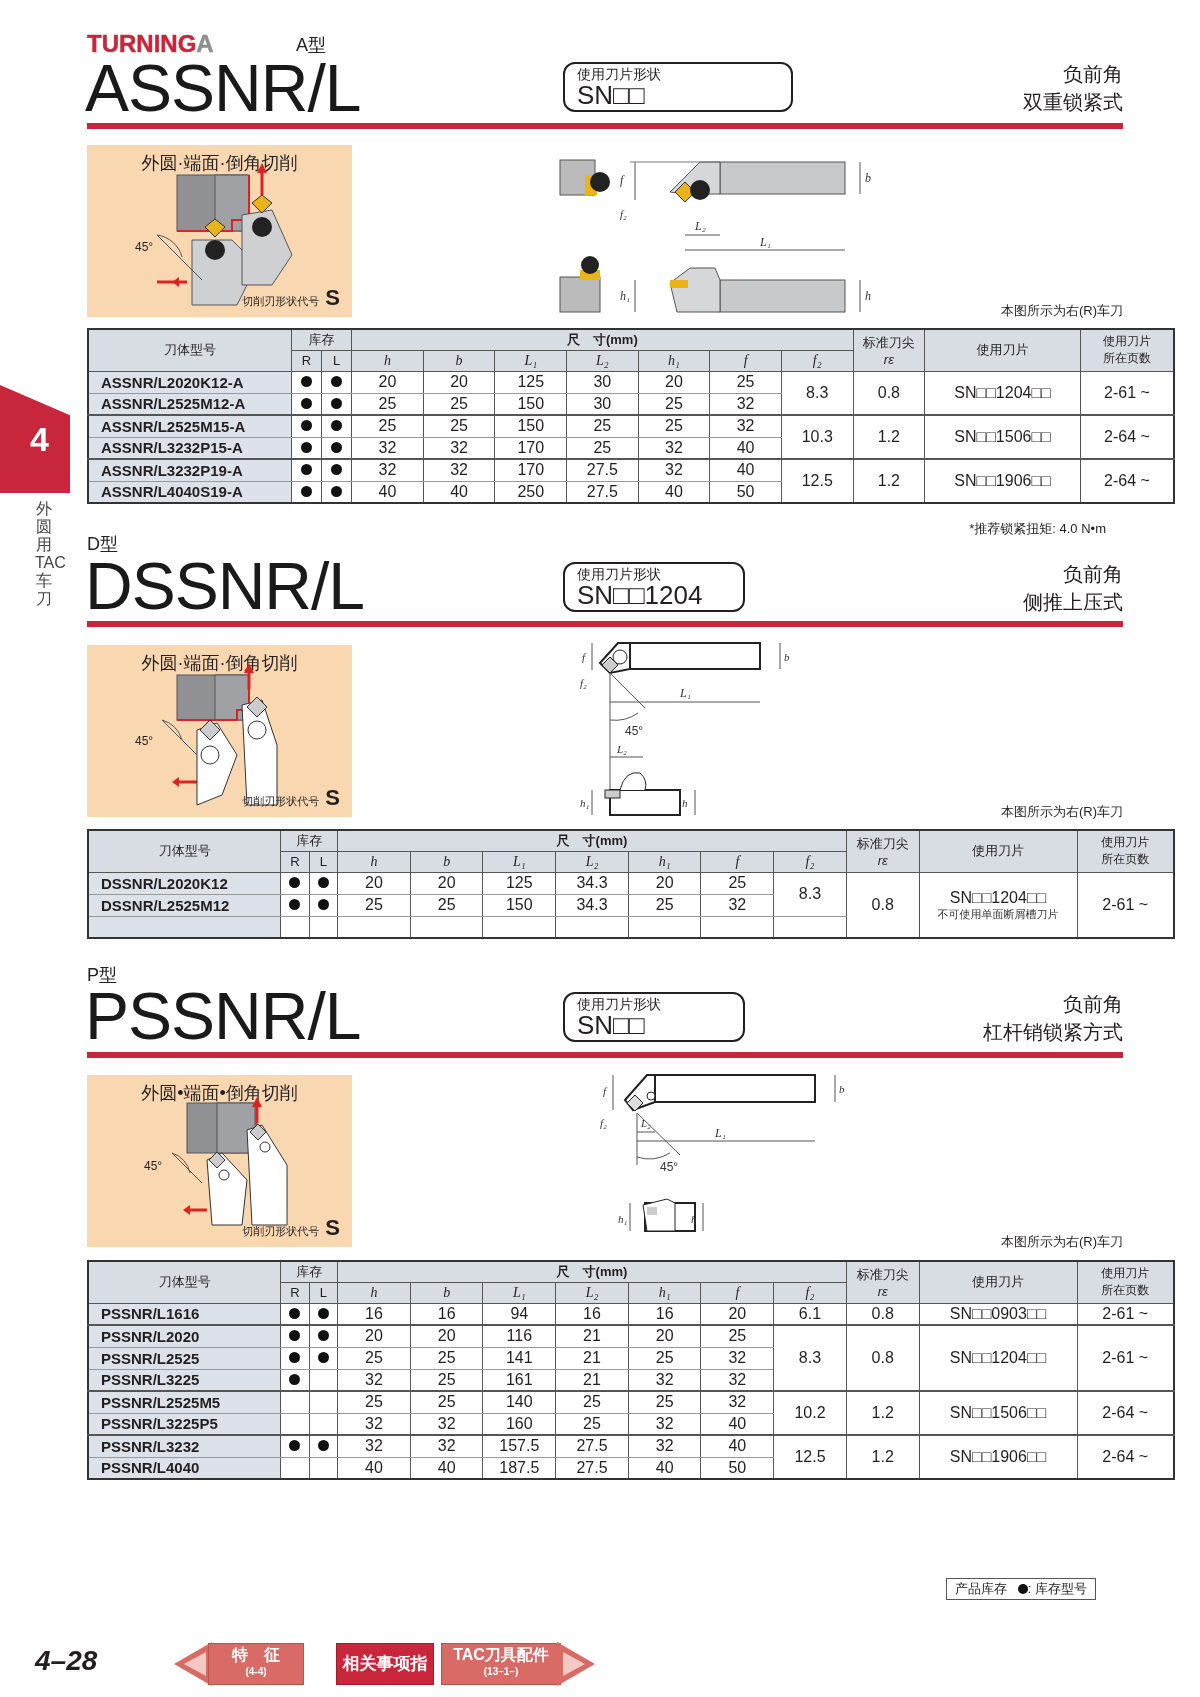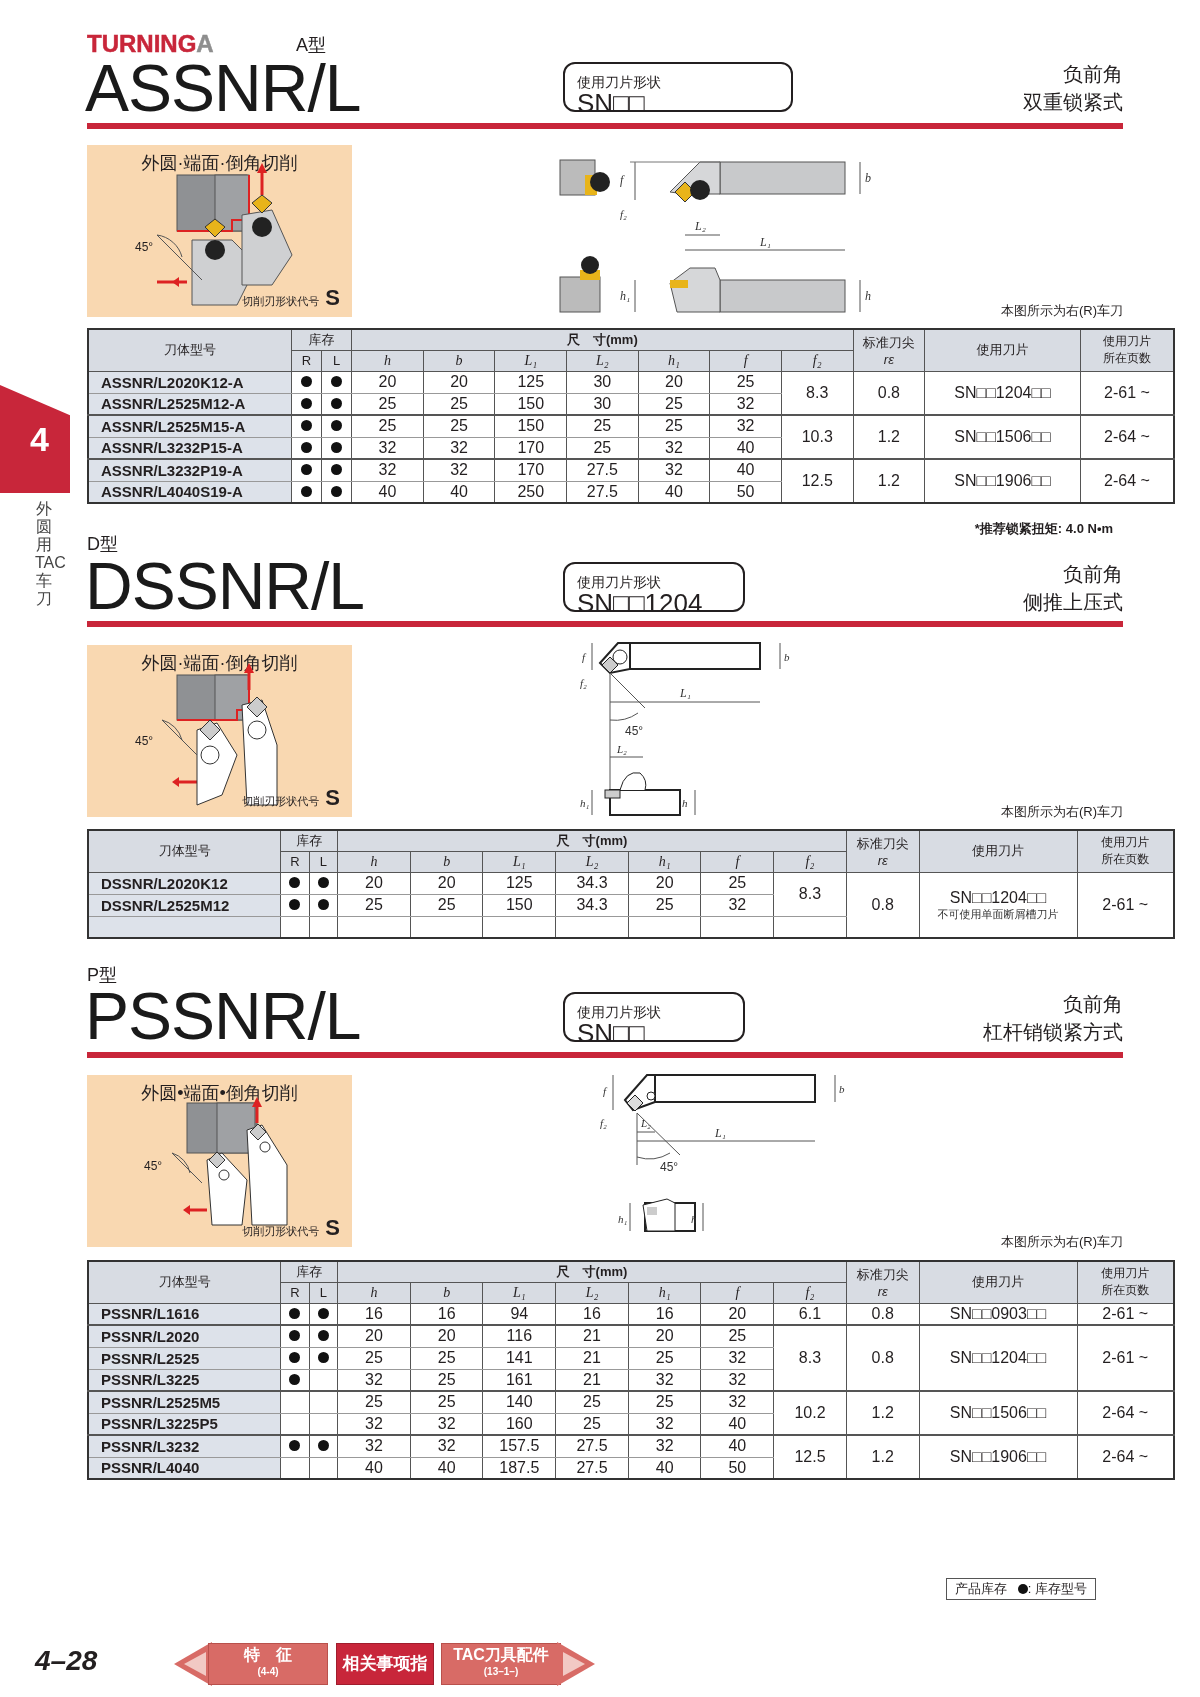--- a/index.html
+++ b/index.html
@@ -2,21 +2,21 @@
 <html><head>
 <meta charset="utf-8">
 <style>
   * { box-sizing: border-box; margin: 0; padding: 0; }
   body { width: 1200px; height: 1697px; background: #ffffff; font-family: "Liberation Sans", "DejaVu Sans", sans-serif; color: #231f20; position: relative; overflow: hidden; }
   .abs { position: absolute; }
   .brand { left: 87px; top: 30px; font-family: "Liberation Sans", sans-serif; font-weight: 900; font-size: 24px; letter-spacing: 0px; color: #c8263a; font-style: normal; -webkit-text-stroke: 0.5px #c8263a; }
   .brand .a { color: #8e8e8e; -webkit-text-stroke: 0.5px #8e8e8e; }
   .type-label { font-size: 18px; color: #231f20; }
   .series-title { font-size: 66px; line-height: 1; color: #1a1a1a; font-family: "Liberation Sans", sans-serif; letter-spacing: -1px; text-align: center; }
-  .shape-box { border: 2px solid #231f20; border-radius: 12px; padding: 10px 12px; background: #fff; }
+  .shape-box { border: 2px solid #231f20; border-radius: 12px; padding: 2px 12px; background: #fff; }
   .shape-box .lbl { font-size: 14px; line-height: 16px; }
   .shape-box .val { font-size: 26px; line-height: 26px; }
   .right-desc { text-align: right; font-size: 20px; line-height: 28px; color: #231f20; }
   .redline { left: 87px; width: 1036px; height: 6px; background: #c8263a; }
   .cut-panel { background: #f9d8b1; width: 265px; height: 172px; }
   .cut-panel .ttl { position: absolute; top: 6px; left: 0; width: 100%; text-align: center; font-size: 18px; font-weight: normal; color: #231f20; }
   .cut-panel .code { position: absolute; right: 12px; bottom: 6px; font-size: 11px; color: #231f20; }
   .cut-panel .code b { font-size: 22px; margin-left: 6px; font-weight: bold; }
   .note { font-size: 13px; color: #231f20; }
   table.spec { border-collapse: collapse; position: absolute; left: 87px; width: 1088px; font-size: 16px; border: 2px solid #333; }
@@ -220,21 +220,21 @@
         <td><span class="dot"></span></td>
     <td>40</td>
         <td>40</td>
         <td>250</td>
         <td>27.5</td>
         <td>40</td>
         <td>50</td>
   </tr>
 </tbody>
   </table>
-<div class="abs note" style="right:87px;top:520px;font-weight:bold;">*推荐锁紧扭矩: 4.0 N•m</div>
+<div class="abs note" style="right:94px;top:520px;">*推荐锁紧扭矩: 4.0 N•m</div>
 
 <div class="abs type-label" style="left:87px;top:532px;">D型</div>
 <div class="abs series-title" style="left:85px;top:553px;">DSSNR/L</div>
 <div class="abs shape-box" style="left:563px;top:562px;width:182px;height:50px;">
   <div class="lbl">使用刀片形状</div>
   <div class="val">SN□□1204</div>
 </div>
 <div class="abs right-desc" style="right:77px;top:560px;">
   <div>负前角</div>
     <div>侧推上压式</div>
@@ -577,21 +577,21 @@
 <div class="abs legend-box">
   <span>产品库存</span>&nbsp;&nbsp;&nbsp;<span class="dot" style="width:10px;height:10px;vertical-align:-1px"></span><span>: 库存型号</span>
 </div>
 
 <div class="abs page-num">4–28</div>
 
 <svg class="abs" style="left:172px;top:1640px;" width="40" height="48">
   <polygon points="2,24 40,2 40,46" fill="#d86b66"></polygon>
   <polygon points="12,24 34,12 34,36" fill="#f2c9c4"></polygon>
 </svg>
-<div class="abs nav-btn" style="left:208px;top:1643px;width:120px;">
+<div class="abs nav-btn" style="left:208px;top:1643px;width:96px;">
   <div class="t">特　征</div>
   <div class="s">(4-4)</div>
 </div>
 <div class="abs nav-btn" style="left:336px;top:1643px;width:98px;background:#c8263a;border-color:#a01d2d;line-height:40px;">
   <span style="font-size:17px;font-weight:bold">相关事项指南</span>
 </div>
 <div class="abs nav-btn" style="left:441px;top:1643px;width:120px;">
   <div class="t">TAC刀具配件</div>
   <div class="s">(13–1–)</div>
 </div>

